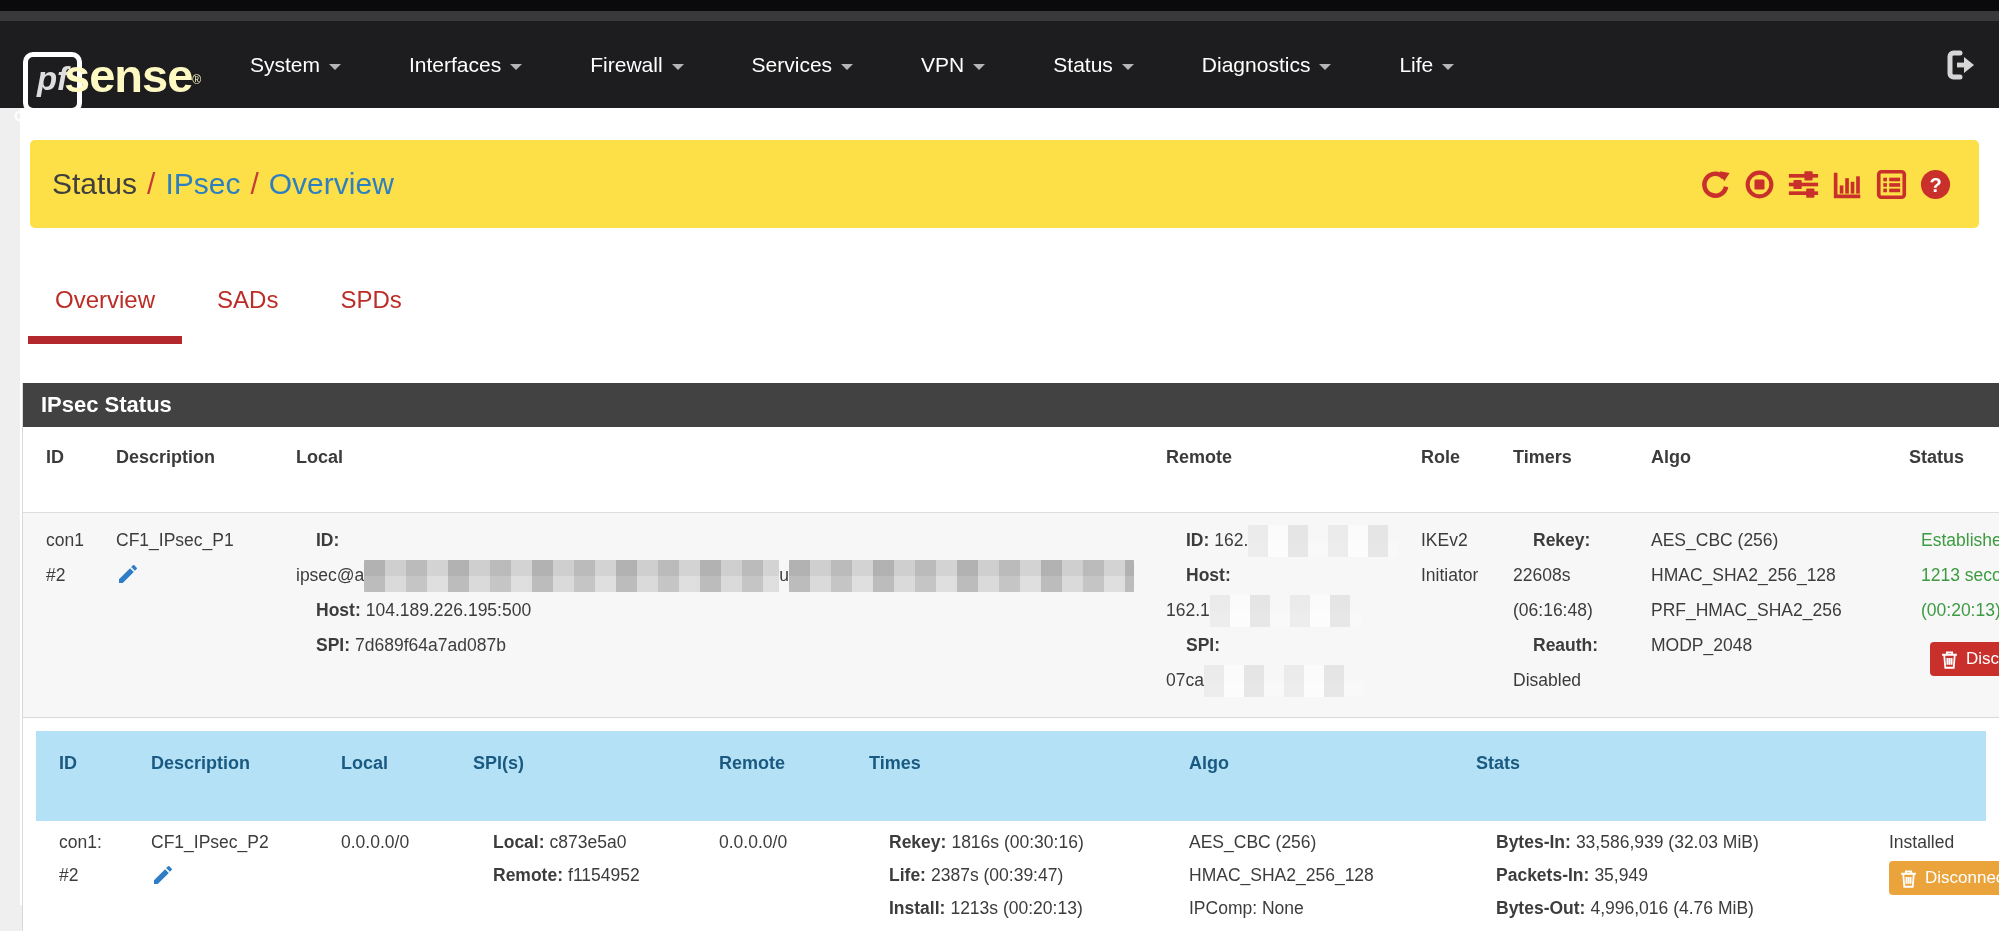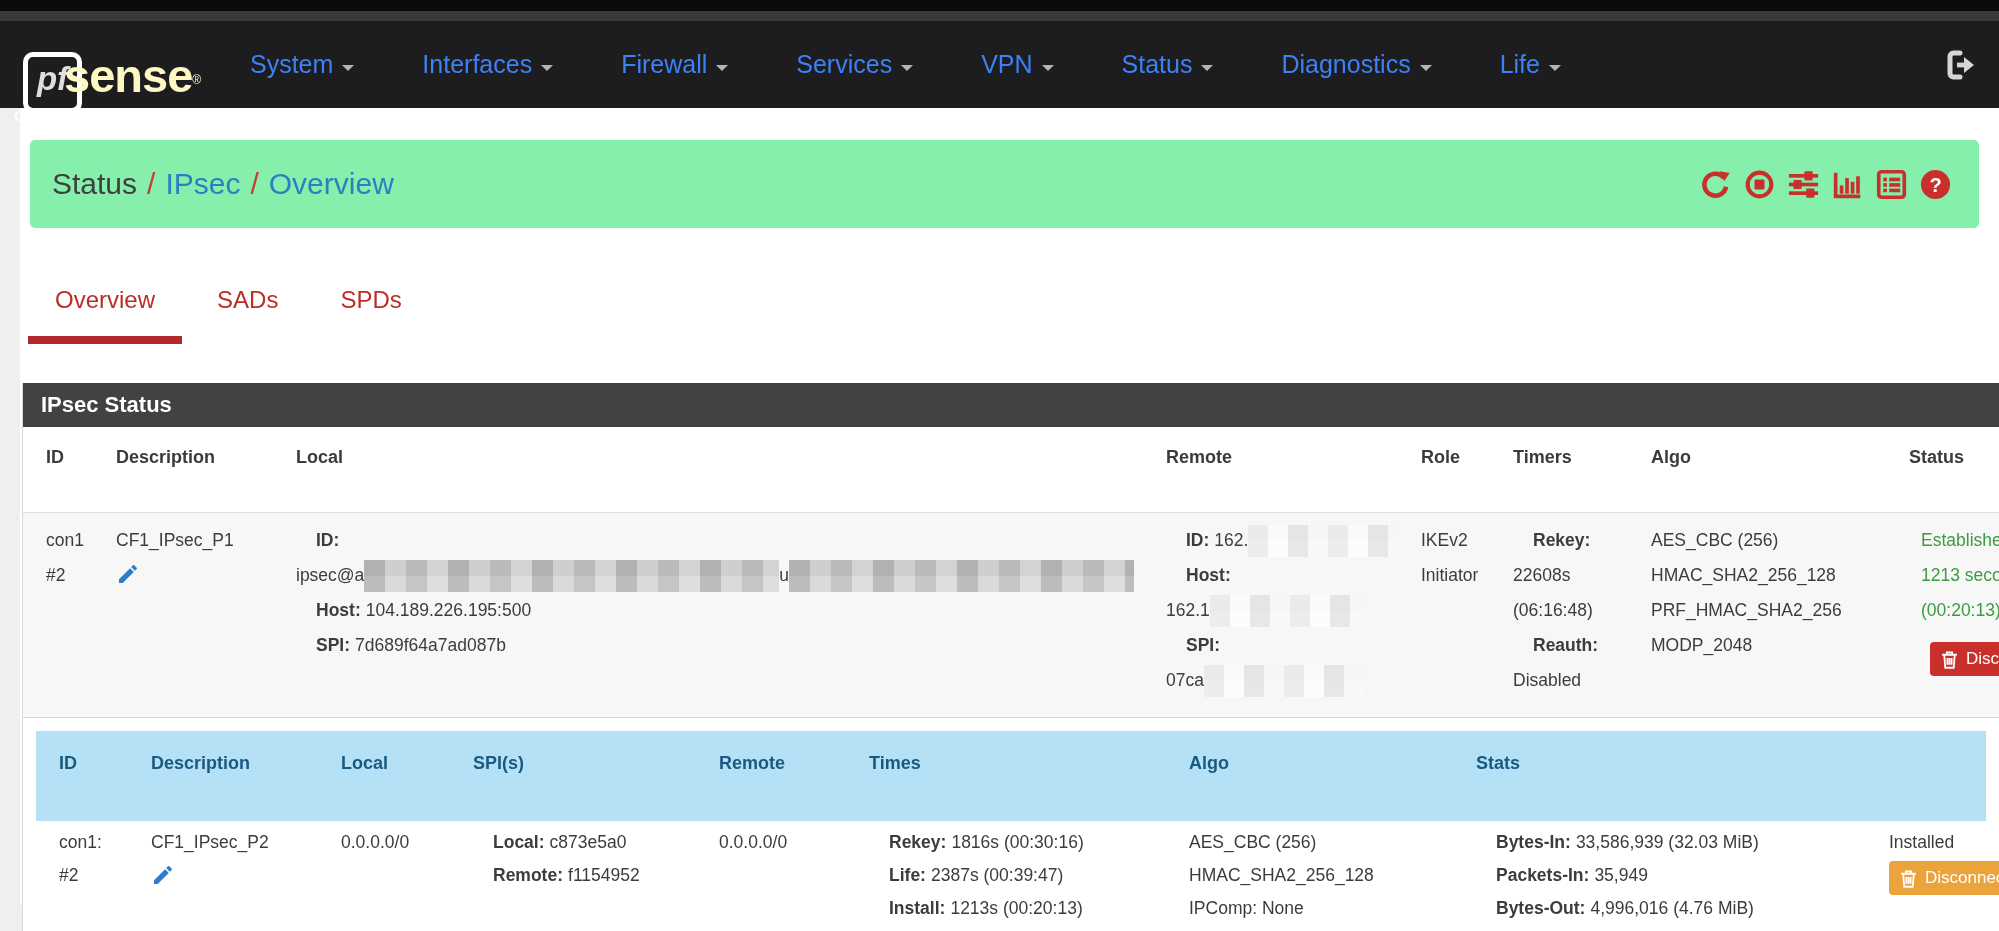--- a/index.html
+++ b/index.html
@@ -12,28 +12,28 @@
   
   .strip-black{position:absolute;left:0;top:0;width:1999px;height:11px;background:#0a0a0c;}
   .strip-gray{position:absolute;left:0;top:11px;width:1999px;height:10px;background:#39393b;}
   .navbar{position:absolute;left:0;top:21px;width:1999px;height:87px;background:#1d1d1f;}
   .logo-box{position:absolute;left:23px;top:31px;width:49px;height:51px;border:5px solid #fff;border-radius:10px;
     color:#dedede;font-style:italic;font-weight:bold;font-size:33px;text-align:center;line-height:44px;}
   .logo-sense{position:absolute;left:64px;top:30px;font-size:47px;font-weight:bold;color:#fef9c3;letter-spacing:-1px;line-height:50px;}
   .logo-reg{font-size:12px;vertical-align:8px;font-weight:normal;}
   .logo-edition{position:absolute;left:14px;top:86px;font-size:15px;font-weight:bold;letter-spacing:2.5px;color:#fff;}
   .nav-menu{position:absolute;left:250px;top:0;height:87px;display:flex;align-items:center;gap:68px;}
-  .nav-item{color:#3b82f6;font-size:25px;cursor:pointer;white-space:nowrap;}
+  .nav-item{color:#ffffff;font-size:21px;cursor:pointer;white-space:nowrap;}
   .caret{display:inline-block;width:0;height:0;border-left:6px solid transparent;border-right:6px solid transparent;
     border-top:6px solid #b5b5b5;margin-left:9px;vertical-align:2px;}
   .nav-logout{position:absolute;right:22px;top:28px;width:32px;height:32px;cursor:pointer;}
   
   .sheet{position:absolute;left:20px;top:108px;width:1979px;height:797px;background:#fff;}
   
-  .crumbbar{position:absolute;left:30px;top:140px;width:1949px;height:88px;background:#86efac;border-radius:5px;}
+  .crumbbar{position:absolute;left:30px;top:140px;width:1949px;height:88px;background:#fde047;border-radius:5px;}
   .crumb-title{position:absolute;left:22px;top:0;line-height:88px;font-size:30px;color:#3f3f3f;white-space:nowrap;}
   .crumb-sep{color:#c43c38;margin:0 10px;}
   .crumb-link{color:#2e7fc1;cursor:pointer;}
   .crumb-icons{position:absolute;right:28px;top:0;height:88px;display:flex;align-items:center;gap:13px;}
   .cicon{width:31px;height:31px;cursor:pointer;}
   
   .tabs{position:absolute;left:28px;top:275px;display:flex;}
   .tab{height:61px;line-height:50px;padding:0 27px;font-size:24px;color:#bb2d26;cursor:pointer;margin-right:8px;white-space:nowrap;}
   .tab.active{border-bottom:8px solid #b3282d;}
   

